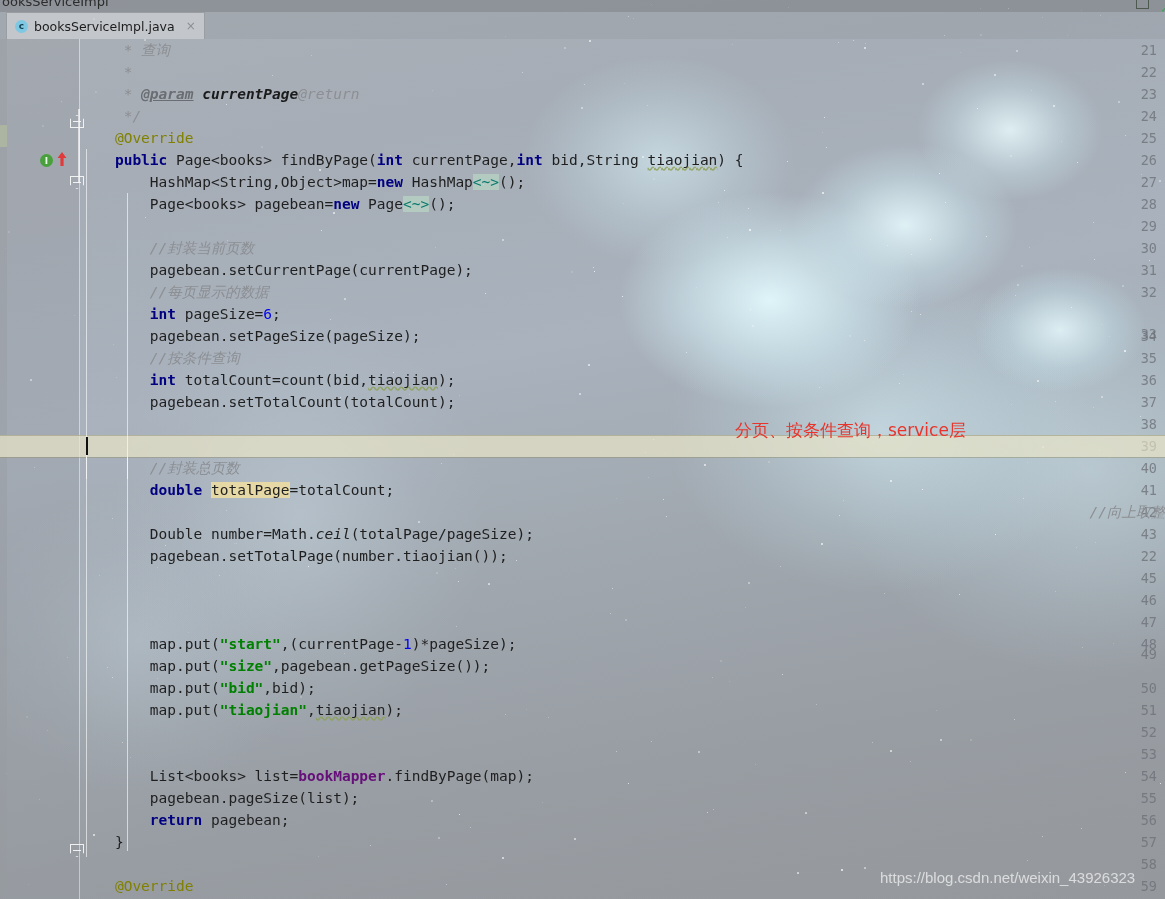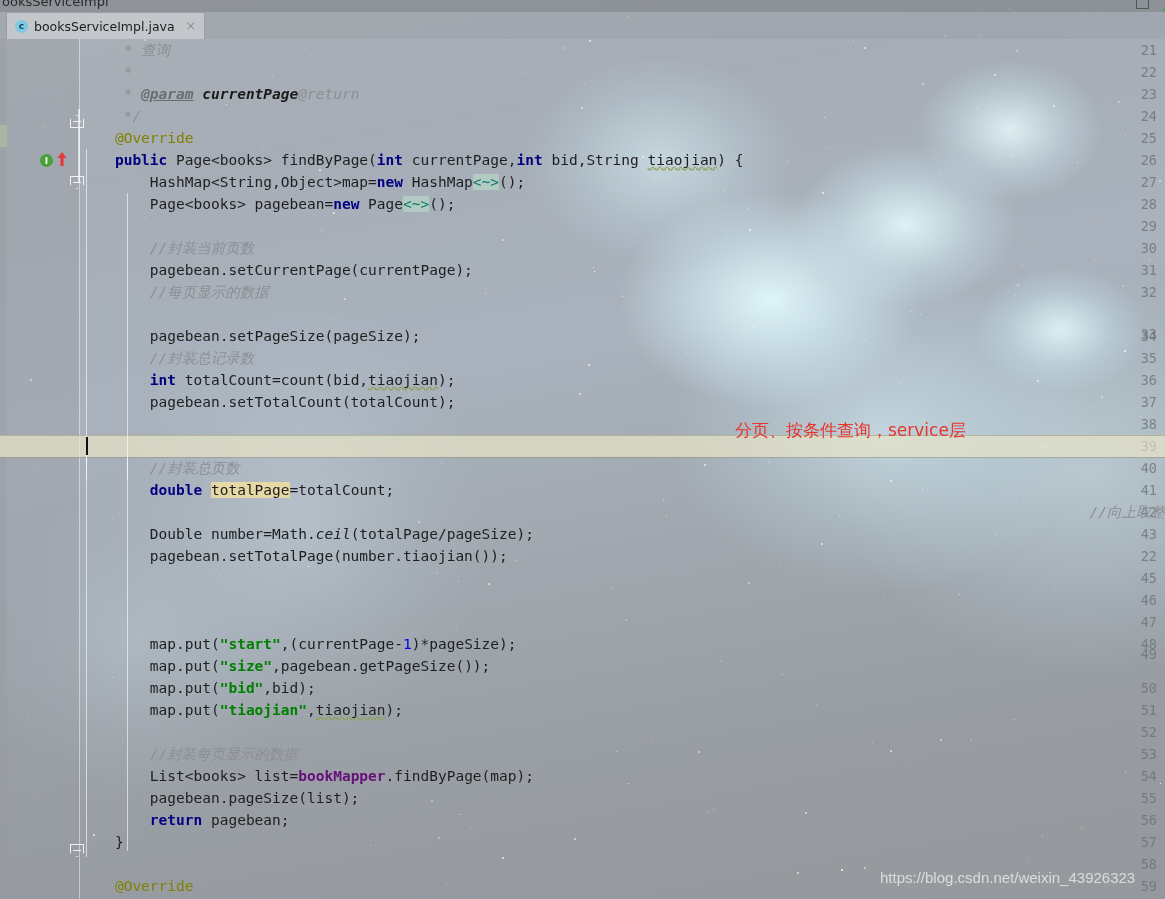--- a/index.html
+++ b/index.html
@@ -501,40 +501,40 @@
         <div class="line" style="top: 44px;"><span class="jdoc">     * <span class="jdoc-tag">@param</span> <span class="jdoc-param">currentPage</span><span class="jdoc">@return</span></span></div>
         <div class="line" style="top: 66px;"><span class="jdoc">     */</span></div>
         <div class="line" style="top: 88px;"><span class="anno">    @Override</span></div>
         <div class="line" style="top: 110px;">    <span class="kw">public</span> Page&lt;books&gt; findByPage(<span class="kw">int</span> currentPage,<span class="kw">int</span> bid,String <span class="warn">tiaojian</span>) {</div>
         <div class="line" style="top: 132px;">        HashMap&lt;String,Object&gt;map=<span class="kw">new</span> HashMap<span class="diamond">&lt;~&gt;</span>();</div>
         <div class="line" style="top: 154px;">        Page&lt;books&gt; pagebean=<span class="kw">new</span> Page<span class="diamond">&lt;~&gt;</span>();</div>
         <div class="line" style="top: 176px;"></div>
         <div class="line" style="top: 198px;"><span class="cmt">        //封装当前页数</span></div>
         <div class="line" style="top: 220px;">        pagebean.setCurrentPage(currentPage);</div>
         <div class="line" style="top: 242px;"><span class="cmt">        //每页显示的数据</span></div>
+        <div class="line" style="top: 264px;">        <span class="kw">int</span> pageSize=<span class="num">6</span>;</div>
         <div class="line" style="top: 286px;">        pagebean.setPageSize(pageSize);</div>
-        <div class="line" style="top: 308px;"><span class="cmt">        //封装总记录数</span></div>
+        <div class="line" style="top: 308px;"><span class="cmt">        //按条件查询</span></div>
         <div class="line" style="top: 330px;">        <span class="kw">int</span> totalCount=count(bid,<span class="warn">tiaojian</span>);</div>
         <div class="line" style="top: 352px;">        pagebean.setTotalCount(totalCount);</div>
         <div class="line" style="top: 374px;"></div>
         <div class="line" style="top: 396px;"></div>
         <div class="line" style="top: 418px;"><span class="cmt">        //封装总页数</span></div>
         <div class="line" style="top: 440px;">        <span class="kw">double</span> <span class="hl">totalPage</span>=totalCount;</div>
         <div class="line" style="top: 462px; text-align: right;"><span class="cmt">        //向上取整</span></div>
         <div class="line" style="top: 484px;">        Double number=Math.<span style="font-style:italic">ceil</span>(totalPage/pageSize);</div>
         <div class="line" style="top: 506px;">        pagebean.setTotalPage(number.tiaojian());</div>
         <div class="line" style="top: 528px;"></div>
         <div class="line" style="top: 550px;"></div>
         <div class="line" style="top: 572px;"></div>
         <div class="line" style="top: 594px;">        map.put(<span class="str">"start"</span>,(currentPage-<span class="num">1</span>)*pageSize);</div>
         <div class="line" style="top: 616px;">        map.put(<span class="str">"size"</span>,pagebean.getPageSize());</div>
         <div class="line" style="top: 638px;">        map.put(<span class="str">"bid"</span>,bid);</div>
         <div class="line" style="top: 660px;">        map.put(<span class="str">"tiaojian"</span>,<span class="warn">tiaojian</span>);</div>
         <div class="line" style="top: 682px;"></div>
-        <div class="line" style="top: 704px;"><span class="cmt">        //封装每页显示的数据</span></div>
         <div class="line" style="top: 726px;">        List&lt;books&gt; list=<span class="fld">bookMapper</span>.findByPage(map);</div>
         <div class="line" style="top: 748px;">        pagebean.pageSize(list);</div>
         <div class="line" style="top: 770px;">        <span class="kw">return</span> pagebean;</div>
         <div class="line" style="top: 792px;">    }</div>
         <div class="line" style="top: 814px;"></div>
         <div class="line" style="top: 836px;"><span class="anno">    @Override</span></div>
       </div>
 
     <div class="annotation" style="left:735px;top:380px">分页、按条件查询，service层</div>
 

